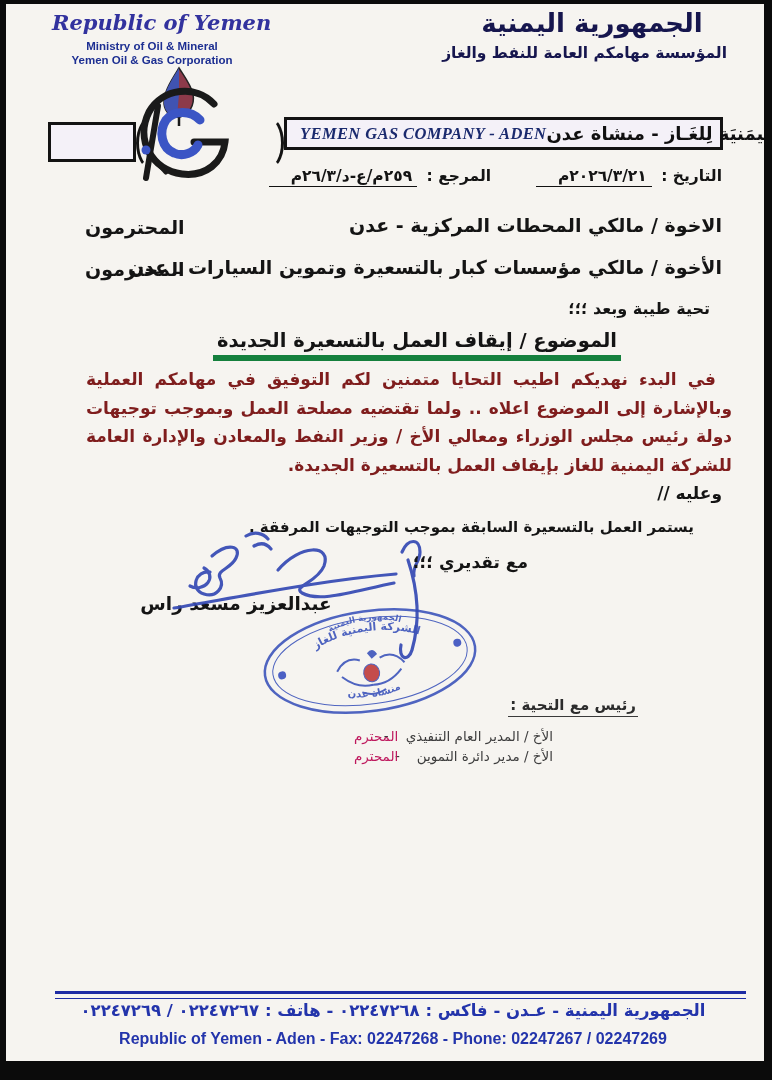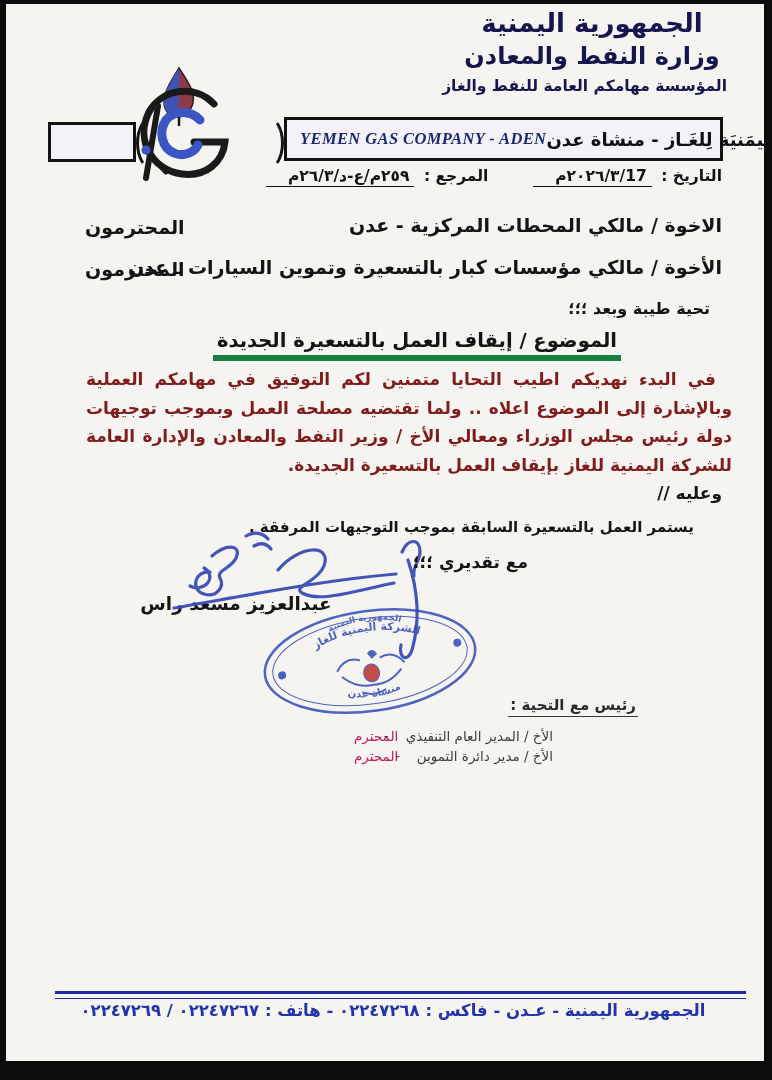--- a/index.html
+++ b/index.html
@@ -31,21 +31,21 @@
   .hdr-right .l1{font-size:26px;font-weight:bold;line-height:34px;white-space:nowrap;}
   .hdr-right .l2{font-size:24px;font-weight:bold;line-height:33px;white-space:nowrap;}
   .hdr-right .l3{font-size:15.5px;font-weight:bold;line-height:26px;white-space:nowrap;}
 
   
   .banner-leftbox{position:absolute;left:48px;top:122px;width:82px;height:34px;
     border:3px solid #131313;background:#f4f1f8;}
   .paren{position:absolute;top:116px;width:26px;height:48px;border:3px solid transparent;border-radius:50%;}
   .paren-left{left:136px;border-left-color:#131313;}
   .paren-right{left:252px;border-right-color:#131313;}
-  .banner-main{position:absolute;left:284px;right:49px;top:117px;height:44px;
+  .banner-main{position:absolute;left:284px;right:49px;top:117px;height:33px;
     border:3px solid #131313;background:#f4f1f8;box-sizing:border-box;
     display:flex;align-items:center;justify-content:space-between;padding:0 13px;}
   .banner-en{font-family:"Liberation Serif",serif;font-style:italic;font-weight:bold;
     font-size:16.5px;color:#1a2a6e;letter-spacing:.4px;white-space:nowrap;}
   .banner-ar{direction:rtl;font-weight:bold;font-size:18px;color:#101010;white-space:nowrap;}
 
   
   .logo{position:absolute;left:104px;top:64px;z-index:5;}
 
   
@@ -96,24 +96,28 @@
 </head>
 <body>
 
 <div class="page">
 
   <div class="edge edge-top"></div>
   <div class="edge edge-left"></div>
   <div class="edge edge-right"></div>
   <div class="edge edge-bottom"></div>
 
+  <div class="hdr-left">
+    <div class="script">Republic of Yemen</div>
+    <div class="mini">Ministry of Oil &amp; Mineral</div>
+    <div class="mini">Yemen Oil &amp; Gas Corporation</div>
+  </div>
 
   <div class="hdr-right">
     <div class="l1">الجمهورية اليمنية</div>
-    <div class="l2">وزارة النفط والمعادن</div>
     <div class="l3">المؤسسة مهامكم العامة للنفط والغاز</div>
   </div>
 
   <svg class="logo" width="150" height="128" viewBox="0 0 150 128">
     <g>
       <path d="M75,4 C80,12 87,21 89,30 C91,41 85,51 76,53 C68,54 61,49 60,40 C59,29 67,17 75,4 Z" fill="#8d3a4a" stroke="#222" stroke-width="1.5"></path>
       <path d="M75,4 C67,17 59,29 60,40 C61,48 66,52 73,53 L75,30 Z" fill="#4053b2"></path>
       <line x1="75" y1="53" x2="75" y2="62" stroke="#1a1a1a" stroke-width="2.5"></line>
     </g>
     <g fill="none" stroke-linecap="round">
@@ -128,21 +132,21 @@
   <div class="banner-leftbox"></div>
   <div class="paren paren-left"></div>
   <div class="paren paren-right"></div>
   <div class="banner-main">
     <span class="banner-en">YEMEN GAS COMPANY - ADEN</span>
     <span class="banner-ar">الشِركَة اليمَنيَة لِلغَـاز - منشاة عدن</span>
   </div>
 
   <div class="refline">
     <span class="lbl">التاريخ :</span>
-    <span class="val">٢٠٢٦/٣/17م</span>
+    <span class="val">٢٠٢٦/٣/٢١م</span>
     <span class="gap"></span>
     <span class="lbl">المرجع :</span>
     <span class="val">٢٥٩م/ع-د/٢٦/٣م</span>
   </div>
 
   <div class="recip" style="top:214px;">الاخوة / مالكي المحطات المركزية - عدن</div>
   <div class="honor" style="top:216px;">المحترمون</div>
   <div class="recip" style="top:256px;">الأخوة / مالكي مؤسسات كبار بالتسعيرة وتموين السيارات ـ عدن</div>
   <div class="honor" style="top:258px;">المحترمون</div>
 
@@ -210,14 +214,15 @@
   </div>
   <div class="cc-honor" style="top:728px;">المحترم</div>
   <div class="cc-row" style="top:748px;">
     <span>الأخ / مدير دائرة التموين</span>
     <span>-</span>
   </div>
   <div class="cc-honor" style="top:748px;">المحترم</div>
 
   <div class="foot-rule"></div>
   <div class="foot-ar">الجمهورية اليمنية - عـدن - فاكس : ٠٢٢٤٧٢٦٨ - هاتف : ٠٢٢٤٧٢٦٧ / ٠٢٢٤٧٢٦٩</div>
+  <div class="foot-en">Republic of Yemen - Aden - Fax: 02247268 - Phone: 02247267 / 02247269</div>
 
 </div>
 
 </body></html>

